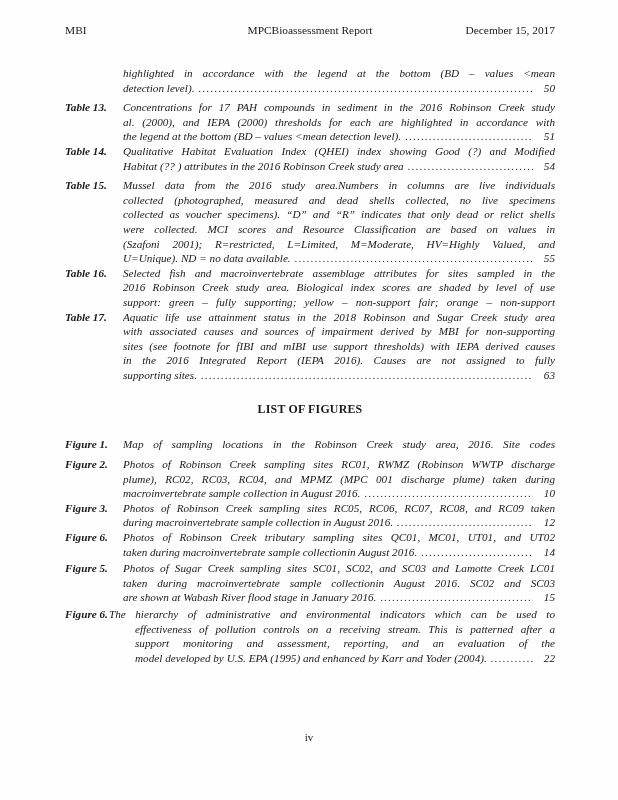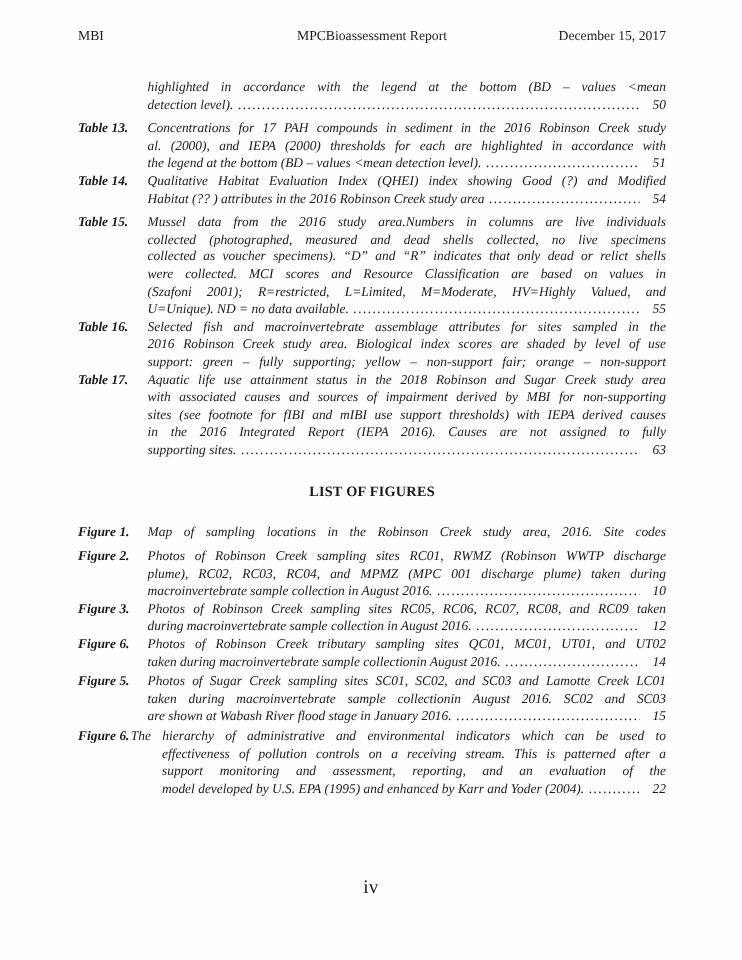--- a/index.html
+++ b/index.html
@@ -89,21 +89,21 @@
     letter-spacing: 0.2px;
   }
 
   .page-footer {
     position: absolute;
     top: 731px;
     left: 0;
     width: 618px;
     text-align: center;
     font-style: normal;
-    font-size: 16px;
+    font-size: 11px;
   }
 </style>
 </head>
 <body>
 
 <div class="page">
 
   <div class="running-header">
     <span class="hleft">MBI</span>
     <span class="hcenter">MPCBioassessment Report</span>

